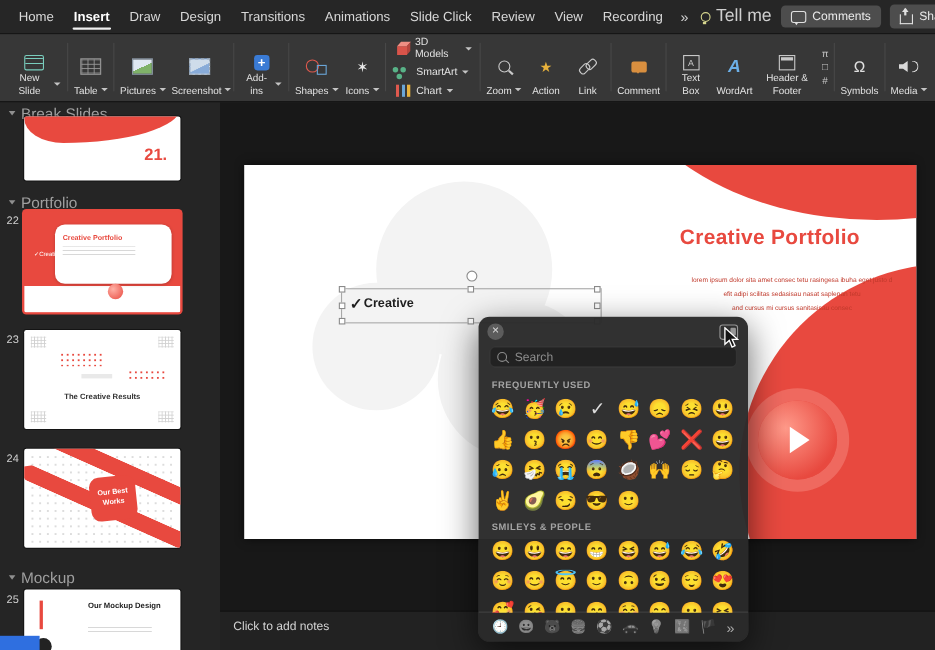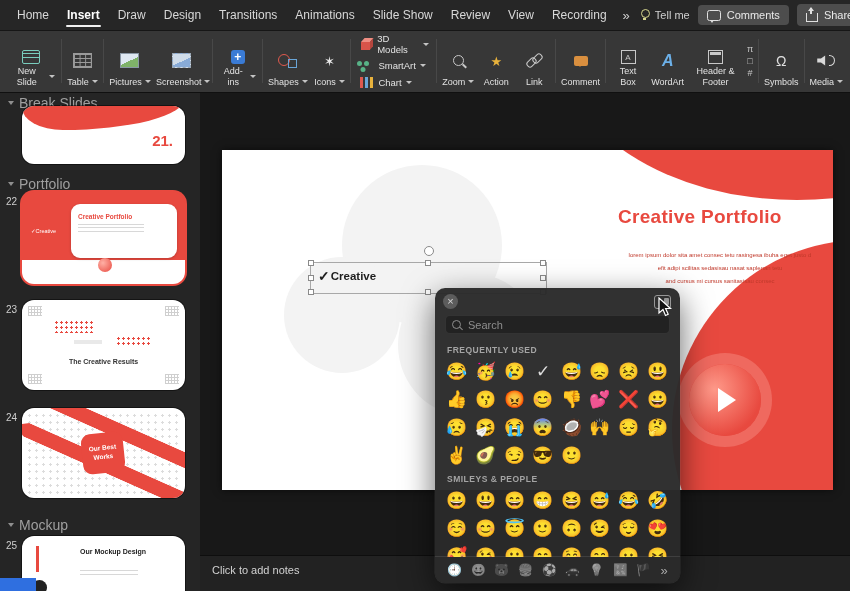--- a/index.html
+++ b/index.html
@@ -6,21 +6,21 @@
   body{width:850px;height:591px;overflow:hidden;background:#1a1a1a;font-family:"Liberation Sans",sans-serif;}
   .app{position:relative;width:850px;height:591px}
 
   
   .tabbar{position:absolute;left:0;top:0;right:0;height:30px;background:#262626;border-bottom:1px solid #161616;display:flex;align-items:center;padding:0 8px;z-index:4}
   .tabs{display:flex;align-items:center;height:100%}
   .tab{color:#d8d8d8;font-size:12px;padding:0 9px;height:100%;display:flex;align-items:center;position:relative;white-space:nowrap;cursor:default}
   .tab.active{color:#fff;font-weight:bold}
   .tab.active::after{content:"";position:absolute;left:8px;right:8px;bottom:3px;height:2px;background:#f0f0f0;border-radius:1px}
   .tab-overflow{color:#cfcfcf;font-size:13px;padding:0 7px;cursor:default}
-  .tellme{display:flex;gap:5px;color:#cfcfcf;font-size:11px;margin-left:4px;white-space:nowrap}
+  .tellme{display:flex;align-items:center;gap:5px;color:#cfcfcf;font-size:16px;margin-left:4px;white-space:nowrap}
   .bulb{width:7px;height:7px;border:1.3px solid #d6d68e;border-radius:50%;position:relative;display:inline-block}
   .bulb::after{content:"";position:absolute;left:1.5px;bottom:-3px;width:2.5px;height:2px;background:#d6d68e}
   .spacer{flex:1}
   .topbtn{display:flex;align-items:center;gap:6px;background:#4d4d4d;border:none;border-radius:4px;color:#e9e9e9;font-size:11px;padding:4px 9px;margin-left:8px;font-family:inherit;cursor:default}
   .bubi{width:12px;height:9px;border:1.2px solid #e0e0e0;border-radius:2.5px;position:relative;display:inline-block}
   .bubi::after{content:"";position:absolute;left:2px;bottom:-5px;width:0;height:0;border:2.5px solid transparent;border-top:3px solid #e0e0e0}
   .shr{position:relative;width:10px;height:8px;border:1.2px solid #e0e0e0;border-top:none;display:inline-block;margin-top:5px}
   .shr::before{content:"";position:absolute;left:3.4px;top:-5px;width:1.6px;height:6px;background:#e0e0e0}
   .shr::after{content:"";position:absolute;left:1px;top:-9px;border:3px solid transparent;border-bottom:4px solid #e0e0e0}
 
@@ -71,21 +71,21 @@
   .ic-wa::after{content:"A";font-size:16px;font-weight:bold;font-style:italic;color:#6cb0e8}
   .ic-sym::after{content:"Ω";font-size:14px;color:#e0e0e0}
   .ic-med{width:11px;height:11px;background:#d8d8d8;clip-path:polygon(0 32%,34% 32%,72% 5%,72% 95%,34% 68%,0 68%)}
   .arc{width:5px;height:9px;border:1.4px solid #d8d8d8;border-left:none;border-radius:0 9px 9px 0;margin-left:1px}
 
   
   .sidebar{position:absolute;left:0;top:88px;width:200px;bottom:0;background:#252525;border-right:1px solid #0c0c0c;overflow:hidden}
   .shead{position:absolute;left:8px;display:flex;align-items:center;gap:5px;color:#9f9f9f;font-size:14px;cursor:default}
   .tri{width:0;height:0;border-left:3.5px solid transparent;border-right:3.5px solid transparent;border-top:4px solid #8f8f8f;display:inline-block}
   .num{position:absolute;left:6px;color:#cfcfcf;font-size:10px}
-  .thumb{position:absolute;left:22px;width:163px;background:#fff;border-radius:12px;overflow:hidden;box-shadow:0 0 0 1px rgba(0,0,0,.45);cursor:default}
+  .thumb{position:absolute;left:22px;width:142px;background:#fff;border-radius:2px;overflow:hidden;box-shadow:0 0 0 1px rgba(0,0,0,.45);cursor:default}
   .thumb.sel{box-shadow:0 0 0 2px #e8493f}
   .t21-red{position:absolute;left:0;top:-8px;width:100%;height:32px;background:#e8493f;border-radius:0 0 75% 25%/0 0 100% 70%}
   .t21-num{position:absolute;right:12px;top:26px;font-size:15px;font-weight:bold;color:#e8493f}
   .t22{background:#e8493f}
   .t22-bottom{position:absolute;left:0;right:0;bottom:0;height:24px;background:#fff}
   .t22-panel{position:absolute;right:8px;top:12px;width:92px;height:45px;background:#fff;border-radius:9px;padding:9px 7px 0;box-shadow:0 1px 3px rgba(0,0,0,.2)}
   .t22-title{color:#e8493f;font-weight:bold;font-size:6.5px}
   .t22-lines{margin-top:4px;height:9px;width:72%;background:repeating-linear-gradient(to bottom,#d8d8d8 0 1px,transparent 1px 3.5px)}
   .t22-text{position:absolute;left:9px;top:36px;color:#fff;font-size:5.5px}
   .t22-dot{position:absolute;left:76px;bottom:12px;width:14px;height:14px;border-radius:50%;background:radial-gradient(circle at 35% 35%,#ffb0a5,#e8493f)}
@@ -148,21 +148,21 @@
 <div class="app">
 
   <header class="tabbar">
     <nav class="tabs">
         <span class="tab">Home</span>
         <span class="tab active">Insert</span>
         <span class="tab">Draw</span>
         <span class="tab">Design</span>
         <span class="tab">Transitions</span>
         <span class="tab">Animations</span>
-        <span class="tab">Slide Show</span>
+        <span class="tab">Slide Click</span>
         <span class="tab">Review</span>
         <span class="tab">View</span>
         <span class="tab">Recording</span>
       </nav>
     <span class="tab-overflow">»</span>
     <div class="tellme">
       <span class="bulb"></span>
       <span>Tell me</span>
     </div>
     <div class="spacer"></div>

